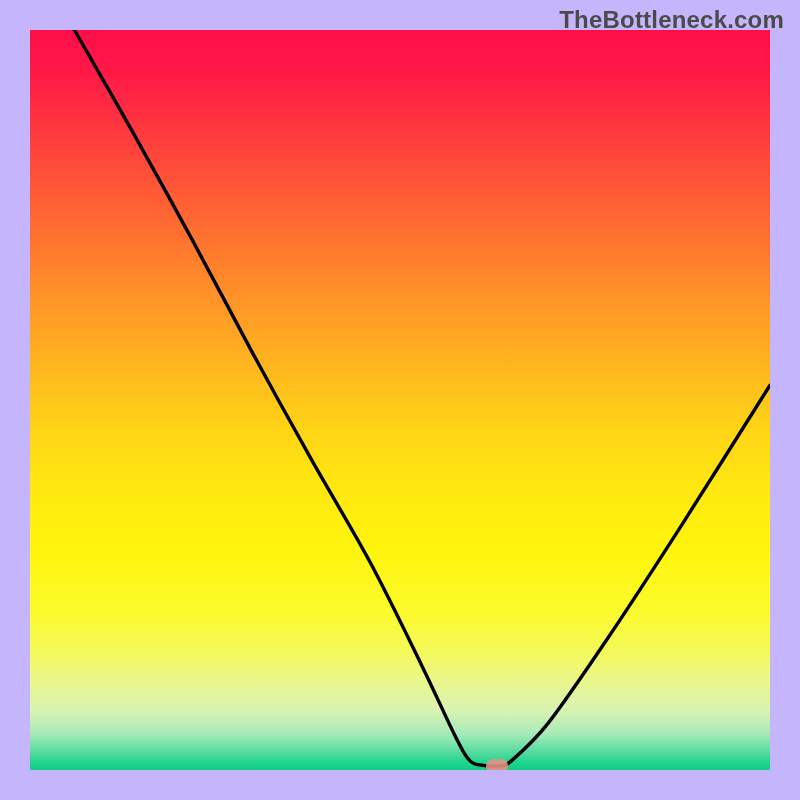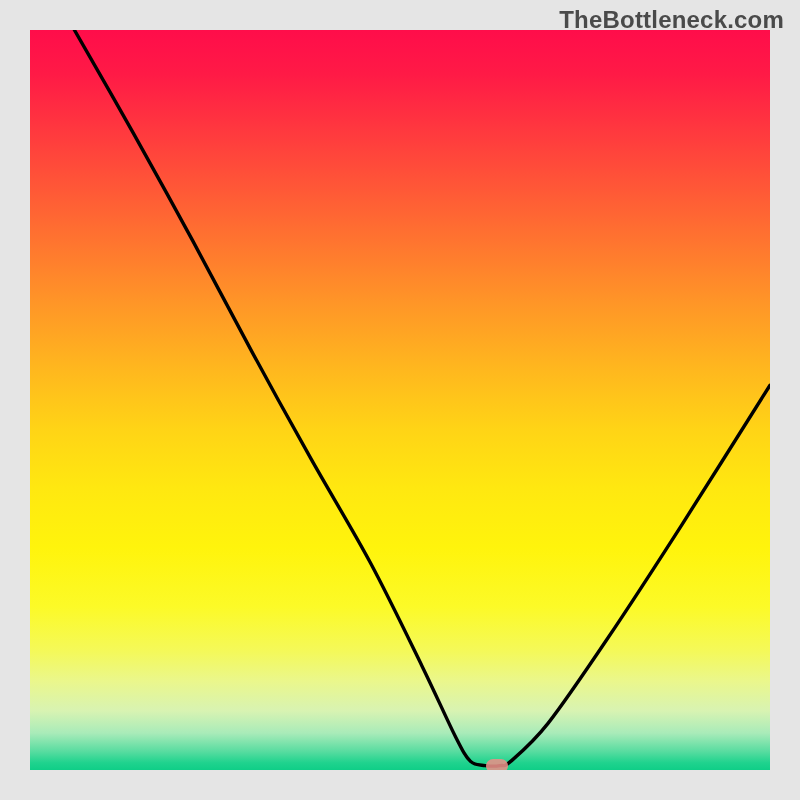--- a/index.html
+++ b/index.html
@@ -8,21 +8,21 @@
     width: 800px;
     height: 800px;
     background: #000;
     overflow: hidden;
     font-family: Arial, Helvetica, sans-serif;
   }
   .frame {
     position: relative;
     width: 800px;
     height: 800px;
-    background: #e5e5e5;
+    background: #c4b5fd;
   }
   .watermark {
     position: absolute;
     top: 6px;
     right: 16px;
     color: #4a4a4a;
     font-size: 24px;
     font-weight: 600;
     letter-spacing: 0.2px;
     z-index: 20;

